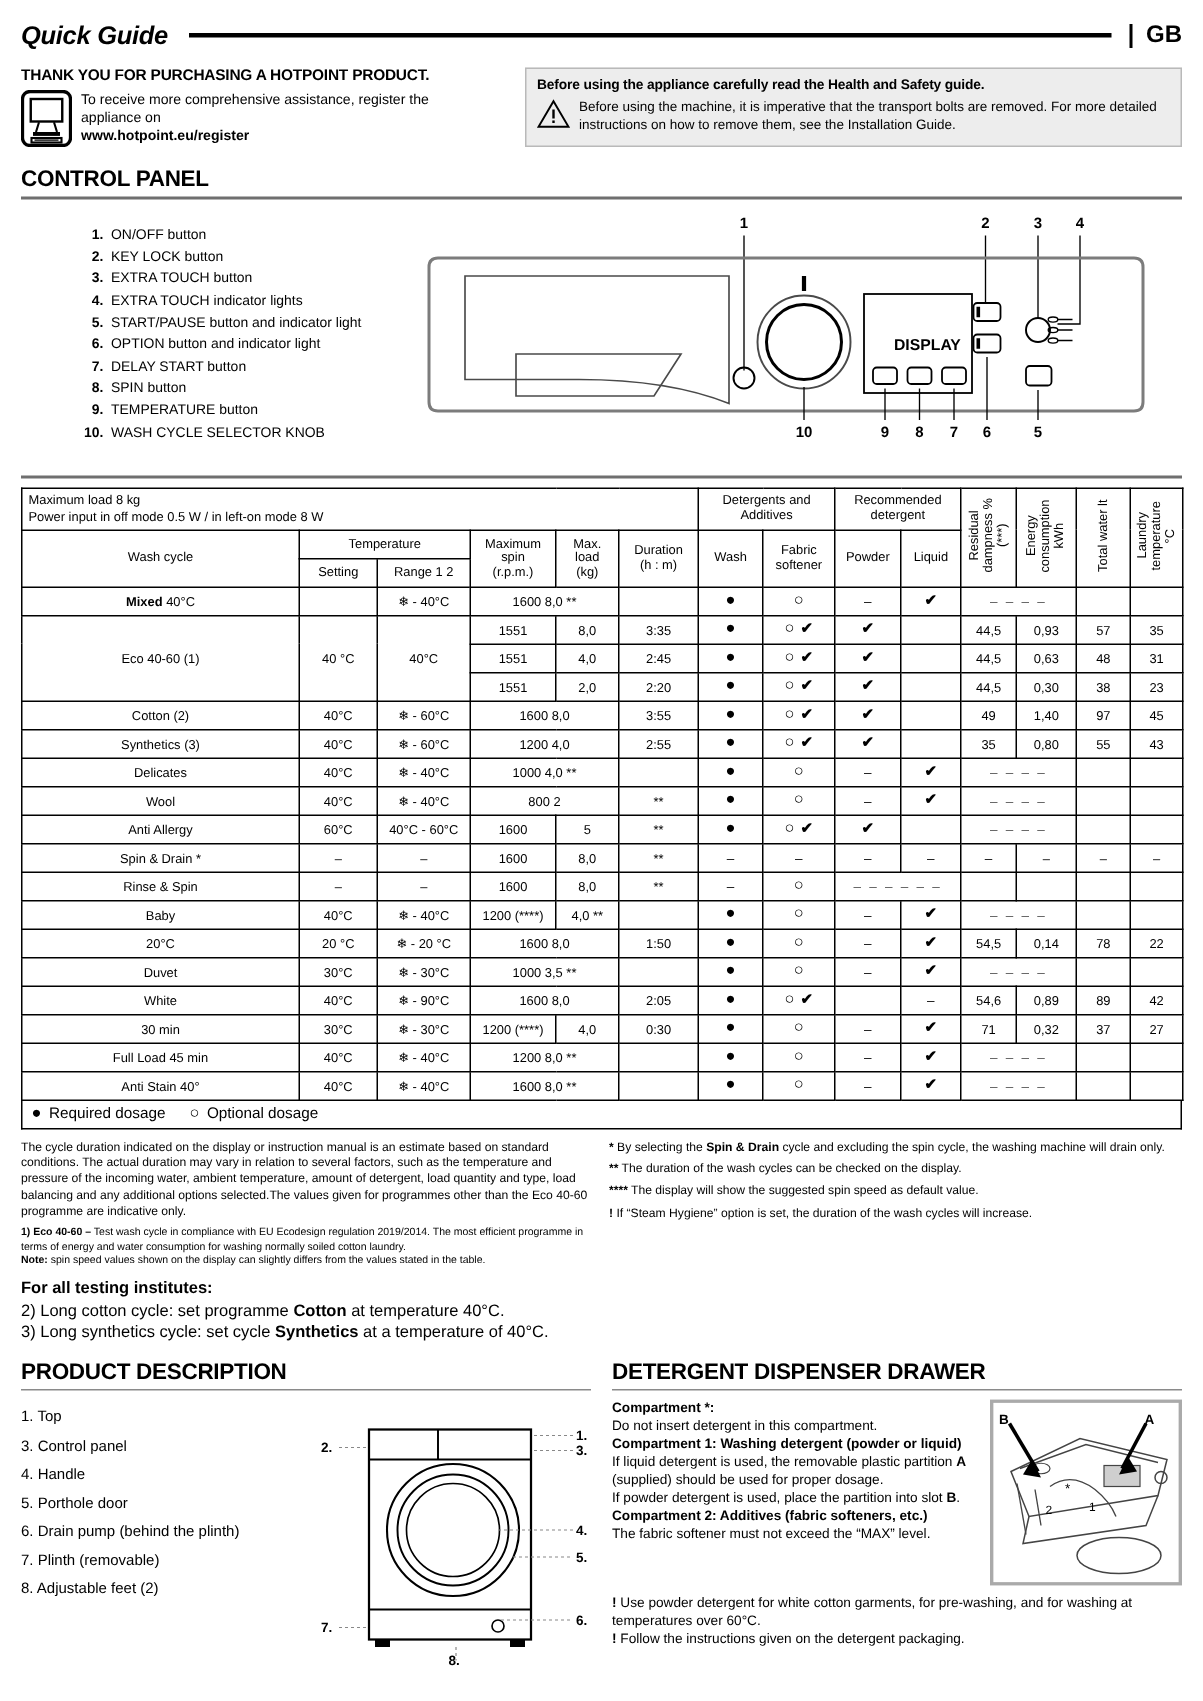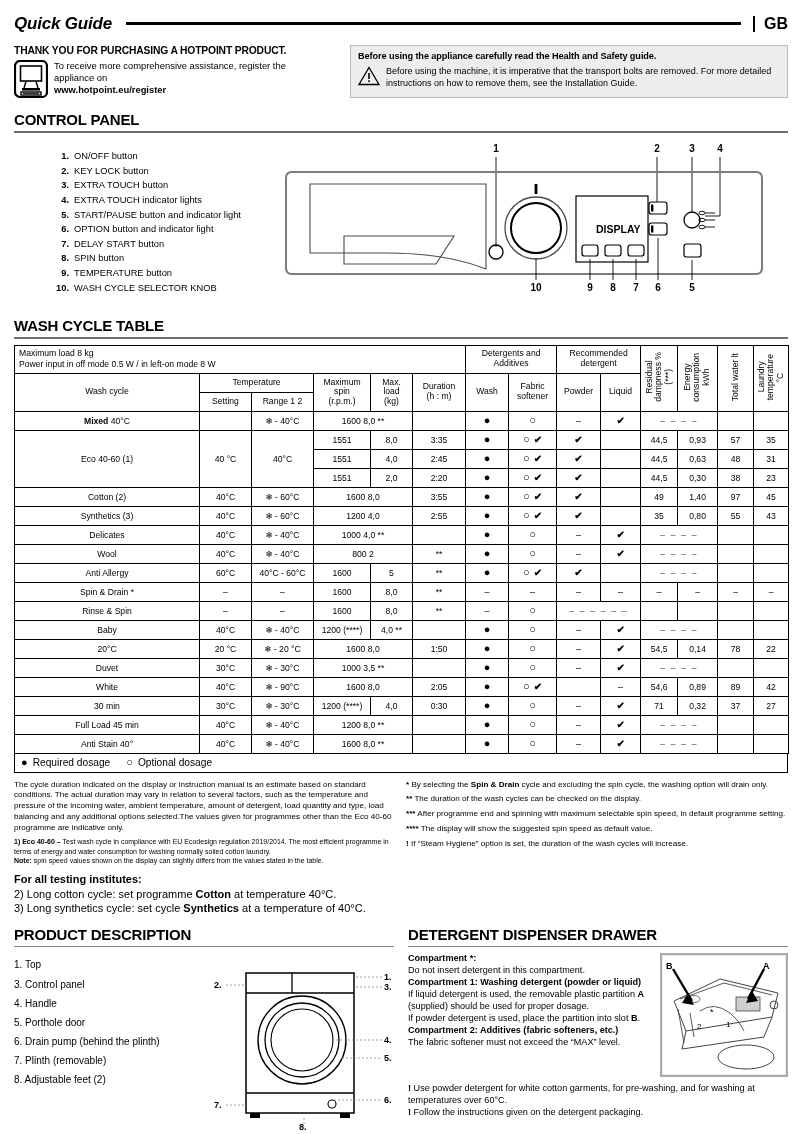--- a/index.html
+++ b/index.html
@@ -246,21 +246,20 @@
           <text x="349" y="151" font-family="Liberation Sans, sans-serif" font-size="10" font-weight="bold" text-anchor="middle">8</text>
           <text x="372" y="151" font-family="Liberation Sans, sans-serif" font-size="10" font-weight="bold" text-anchor="middle">7</text>
           <text x="394" y="151" font-family="Liberation Sans, sans-serif" font-size="10" font-weight="bold" text-anchor="middle">6</text>
           <text x="428" y="151" font-family="Liberation Sans, sans-serif" font-size="10" font-weight="bold" text-anchor="middle">5</text>
         </svg>
       </div>
     </div>
   </div>
 
   <div id="wash-cycle-section">
-    <div class="sec-title">WASH CYCLE TABLE</div>
     <div class="sec-rule"></div>
 
     <table class="wct">
       <colgroup>
         <col style="width:185px">
           <col style="width:52px">
           <col style="width:62px">
         <col style="width:57px">
           <col style="width:42px">
           <col style="width:53px">
@@ -678,27 +677,24 @@
         </p>
         <div class="ti-list" style="font-size:11px">
           <b>For all testing institutes:</b><br>
           <span><span>2)  Long cotton cycle: set programme </span><b>Cotton</b><span> at temperature 40°C.</span></span><br>
           <span><span>3)  Long synthetics cycle: set cycle </span><b>Synthetics</b><span> at a temperature of 40°C.</span></span>
         </div>
       </div>
 
       <div class="notes-r">
         <p>
-          <b>*</b><span> By selecting the </span><b>Spin &amp; Drain</b><span> cycle and excluding the spin cycle, the washing option will drain only.</span>
+          <b>*</b><span> By selecting the </span><b>Spin &amp; Drain</b><span> cycle and excluding the spin cycle, the washing machine will drain only.</span>
         </p>
         <p>
           <b>**</b><span>  The duration of the wash cycles can be checked on the display.</span>
-        </p>
-        <p style="text-align:justify">
-          <b>***</b><span>  After programme end and spinning with maximum selectable spin speed, in default programme setting.</span>
         </p>
         <p>
           <b>****</b><span>  The display will show the suggested spin speed as default value.</span>
         </p>
         <p>
           <b>!</b><span> If “Steam Hygiene” option is set, the duration of the wash cycles will increase.</span>
         </p>
       </div>
     </div>
   </div>

